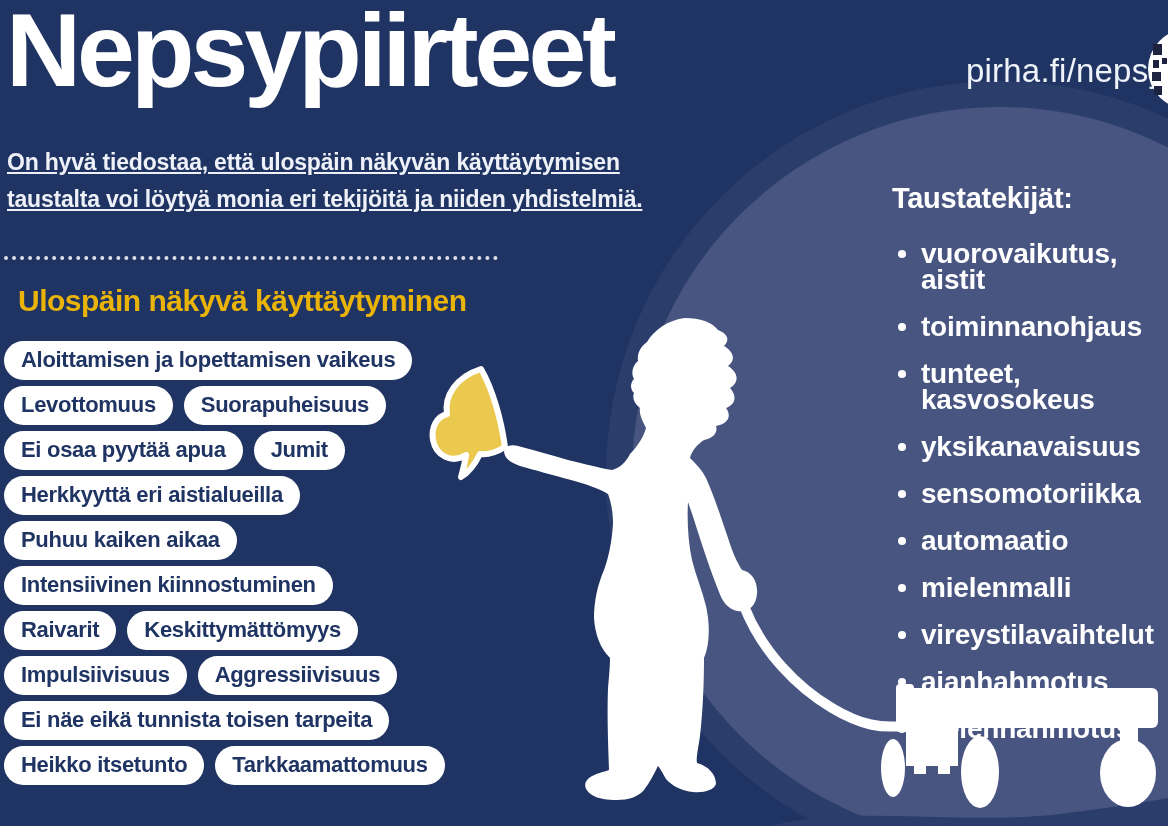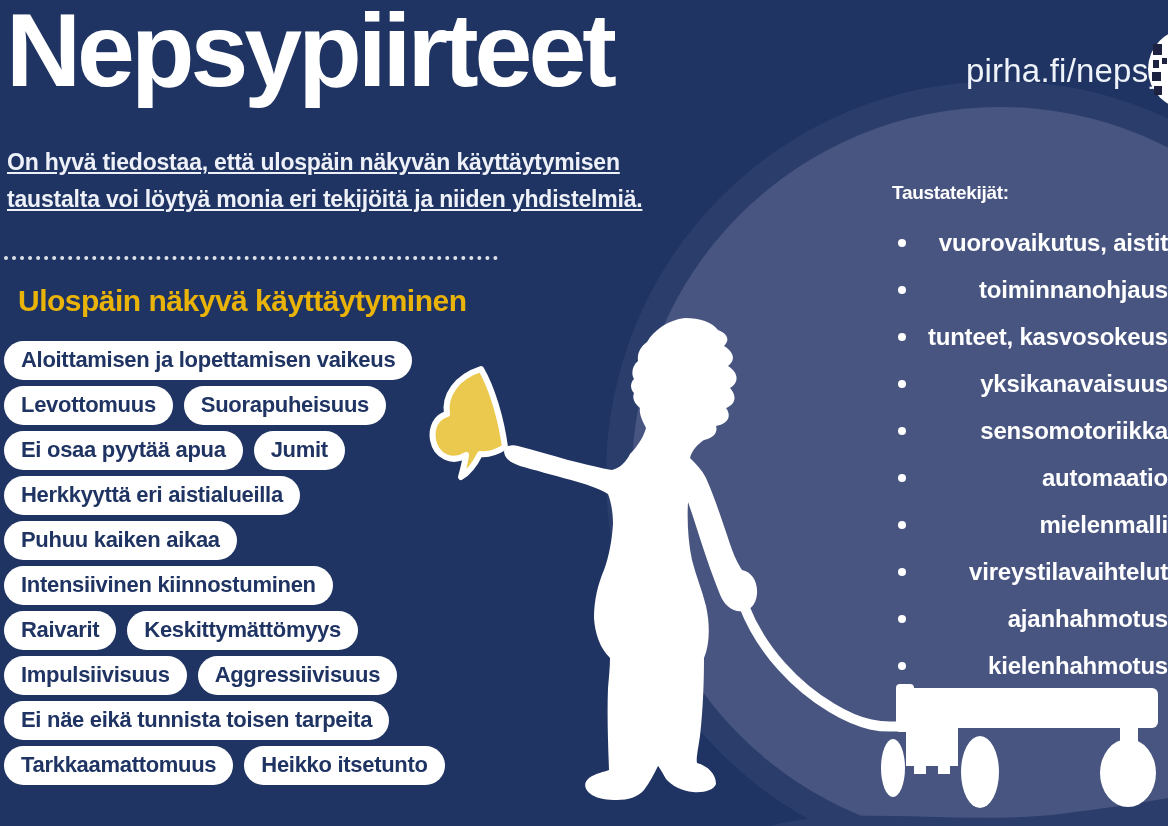--- a/index.html
+++ b/index.html
@@ -52,26 +52,26 @@
   .pill-row{display:flex;gap:11px;}
   .pill{
     background:#ffffff;color:#1f3463;border-radius:20px;
     font-size:22px;font-weight:700;letter-spacing:-0.3px;
     padding:5px 17px 6px 17px;white-space:nowrap;line-height:28px;
   }
   .factors{
     position:absolute;left:890px;top:182px;z-index:3;width:278px;color:#ffffff;
   }
   .factors h3{
-    margin:0 0 26px 2px;font-size:19px;font-weight:800;letter-spacing:-0.3px;color:#ffffff;
+    margin:0 0 26px 2px;font-size:29px;font-weight:800;letter-spacing:-0.3px;color:#ffffff;
   }
   .factors ul{list-style:none;margin:0;padding:0;}
   .factors li{
     position:relative;padding-left:31px;margin-bottom:21px;
-    font-size:24px;font-weight:700;line-height:26px;letter-spacing:-0.2px;text-align:right;
+    font-size:28px;font-weight:700;line-height:26px;letter-spacing:-0.2px;
   }
   .factors li::before{
     content:"";position:absolute;left:8px;top:9px;width:8px;height:8px;
     border-radius:50%;background:#ffffff;
   }
 </style>
 </head>
 <body>
 
 <div id="frame">
@@ -207,22 +207,22 @@
         <span class="pill">Keskittymättömyys</span>
       </div>
       <div class="pill-row">
         <span class="pill">Impulsiivisuus</span>
         <span class="pill">Aggressiivisuus</span>
       </div>
       <div class="pill-row">
         <span class="pill">Ei näe eikä tunnista toisen tarpeita</span>
       </div>
       <div class="pill-row">
+        <span class="pill">Heikko itsetunto</span>
         <span class="pill">Tarkkaamattomuus</span>
-        <span class="pill">Heikko itsetunto</span>
       </div>
     </div>
 
   <div class="factors">
     <h3>Taustatekijät:</h3>
     <ul>
         <li>vuorovaikutus, aistit</li>
         <li>toiminnanohjaus</li>
         <li>tunteet, kasvosokeus</li>
         <li>yksikanavaisuus</li>

